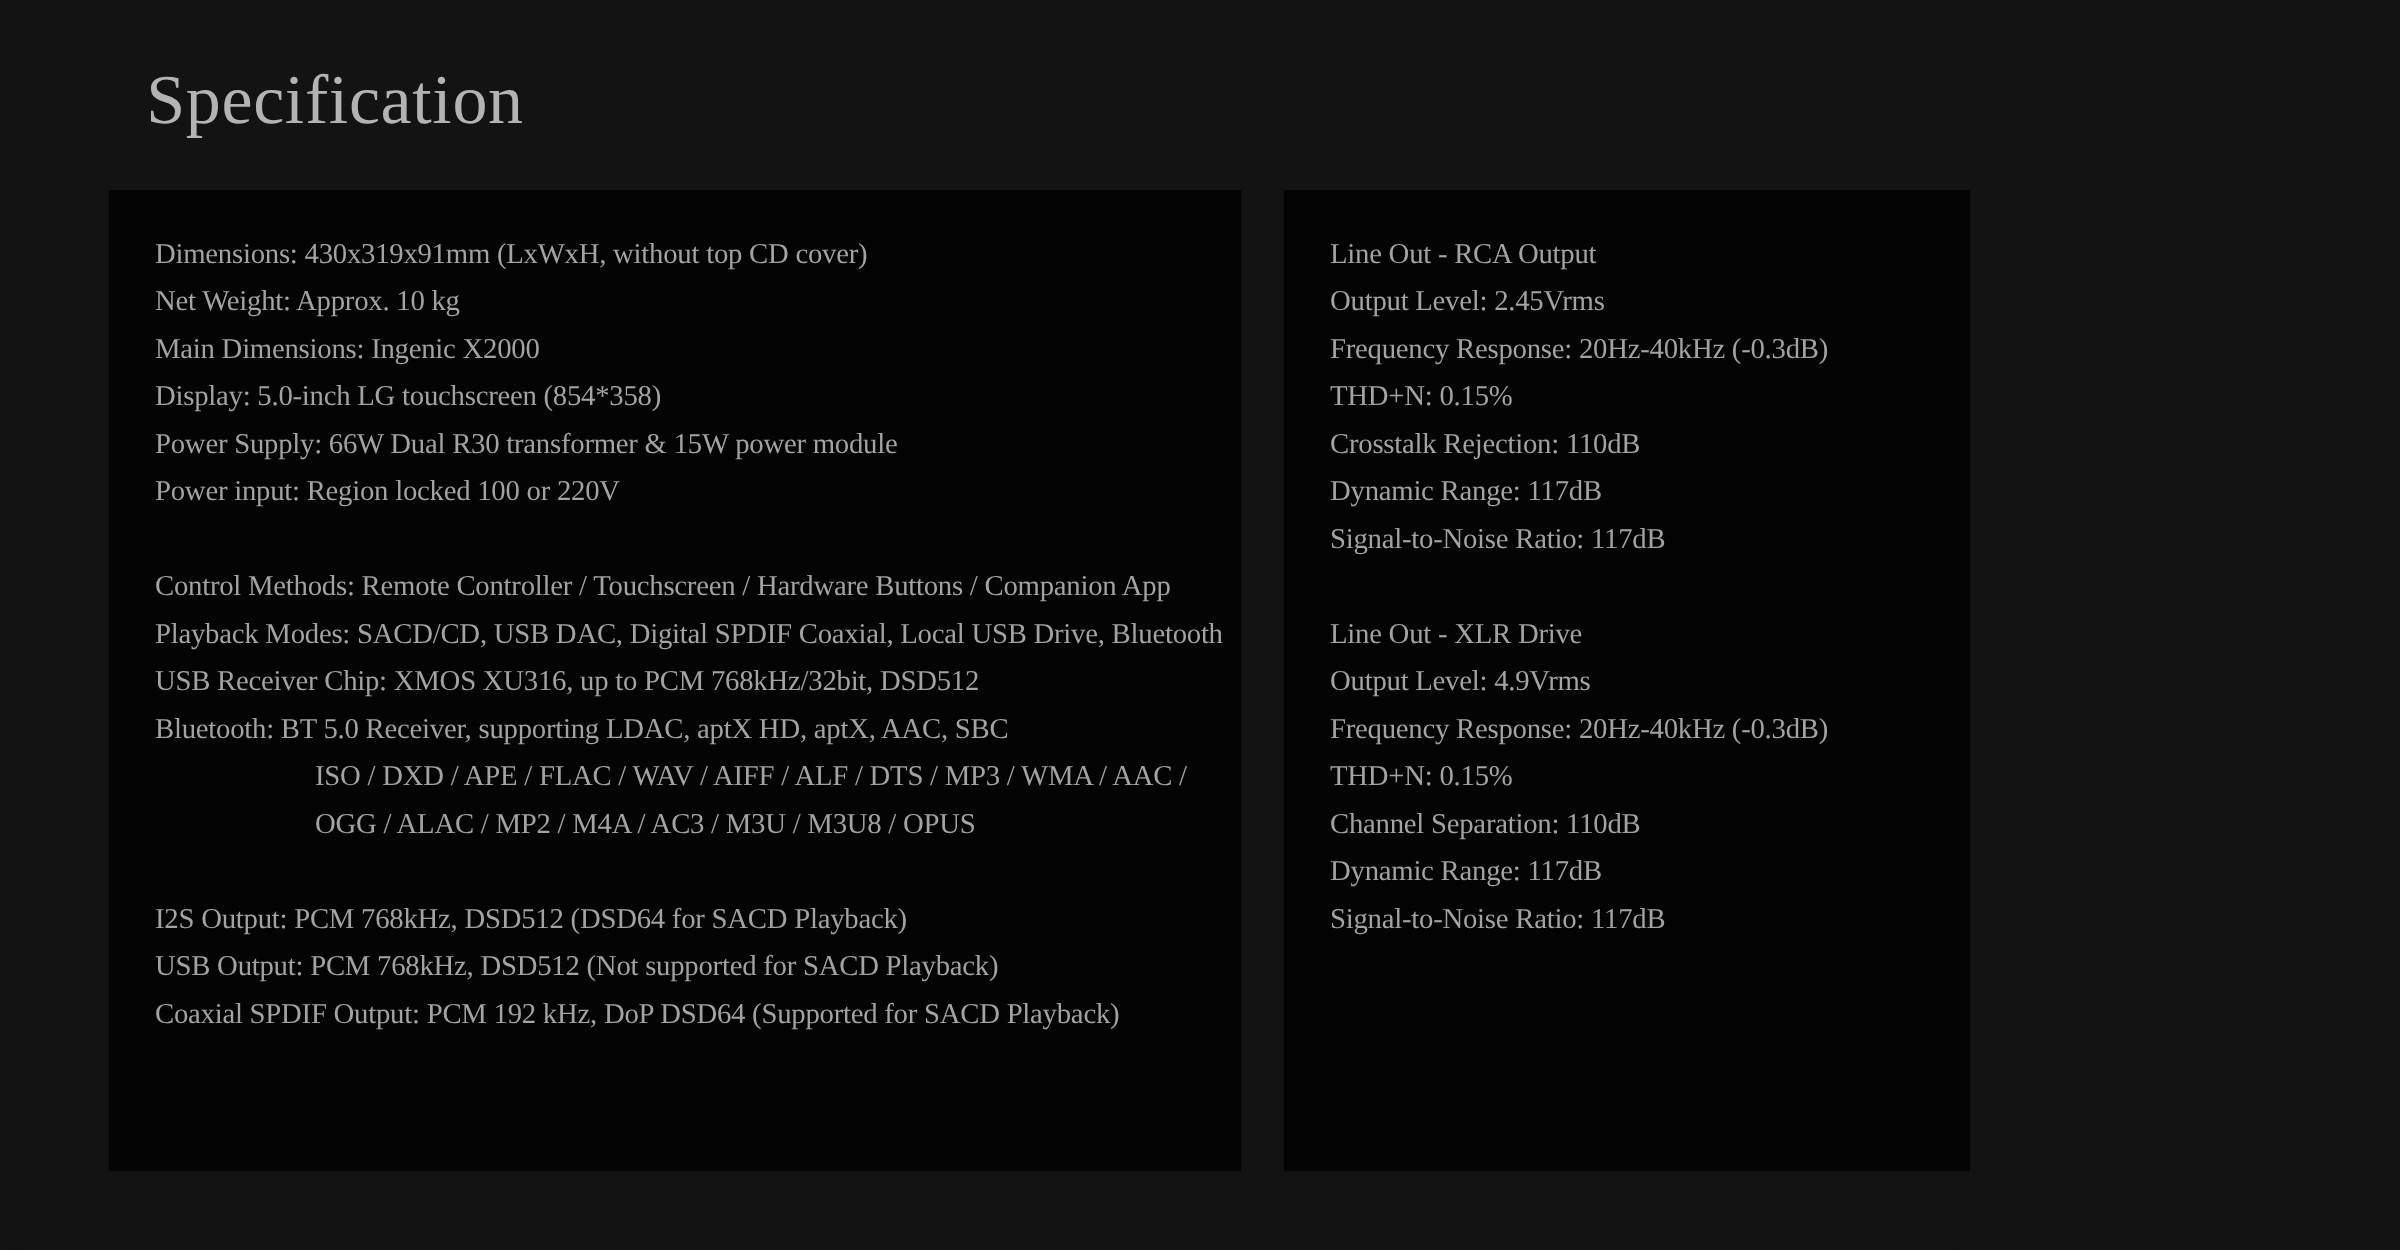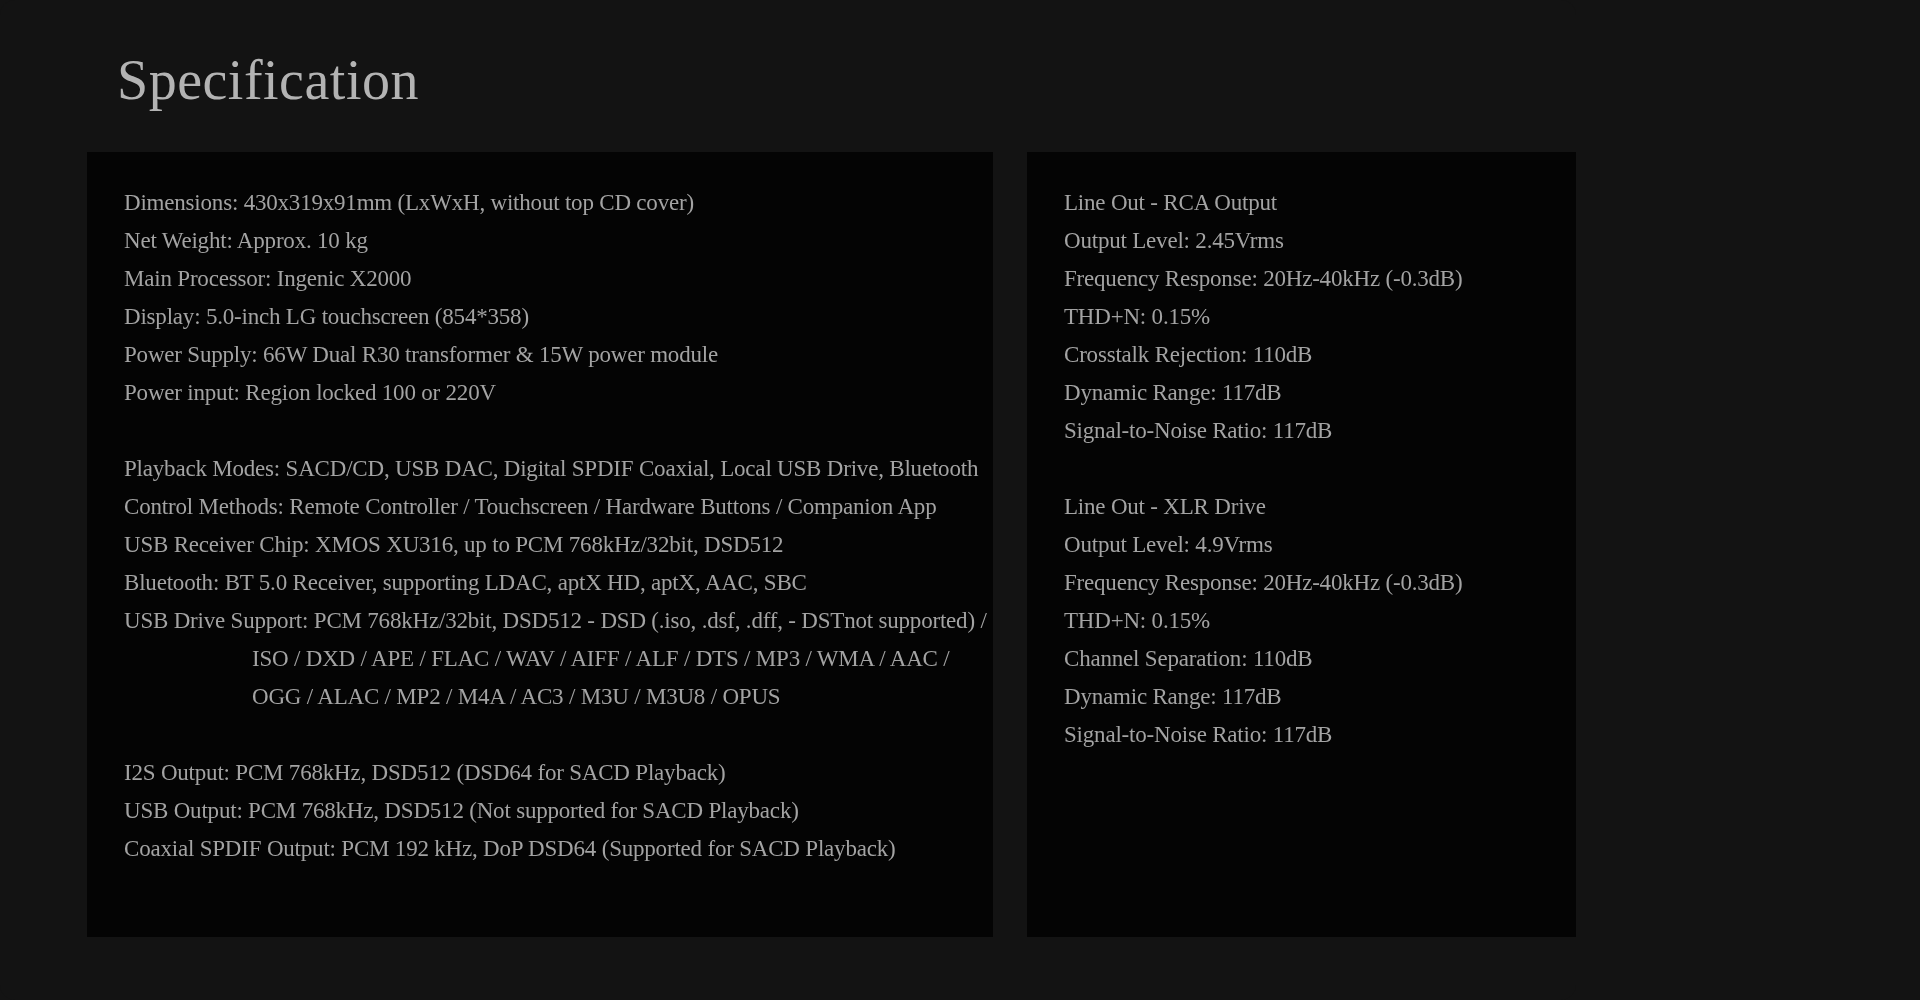--- a/index.html
+++ b/index.html
@@ -52,31 +52,30 @@
 </head>
 <body>
 
 <div class="page">
   <h1 class="page-title">Specification</h1>
 
   <div class="spec-panel left">
       <div class="spec-group">
         <div class="spec-line">Dimensions: 430x319x91mm (LxWxH, without top CD cover)</div>
         <div class="spec-line">Net Weight: Approx. 10 kg</div>
-        <div class="spec-line">Main Processor: Ingenic X2000</div>
+        <div class="spec-line">Main Dimensions: Ingenic X2000</div>
         <div class="spec-line">Display: 5.0-inch LG touchscreen (854*358)</div>
         <div class="spec-line">Power Supply: 66W Dual R30 transformer &amp; 15W power module</div>
         <div class="spec-line">Power input: Region locked 100 or 220V</div>
       </div>
       <div class="spec-group">
+        <div class="spec-line">Control Methods: Remote Controller / Touchscreen / Hardware Buttons / Companion App</div>
         <div class="spec-line">Playback Modes: SACD/CD, USB DAC, Digital SPDIF Coaxial, Local USB Drive, Bluetooth</div>
-        <div class="spec-line">Control Methods: Remote Controller / Touchscreen / Hardware Buttons / Companion App</div>
         <div class="spec-line">USB Receiver Chip: XMOS XU316, up to PCM 768kHz/32bit, DSD512</div>
         <div class="spec-line">Bluetooth: BT 5.0 Receiver, supporting LDAC, aptX HD, aptX, AAC, SBC</div>
-        <div class="spec-line">USB Drive Support: PCM 768kHz/32bit, DSD512 - DSD (.iso, .dsf, .dff, - DSTnot supported) /</div>
         <div class="spec-line indent">ISO / DXD / APE / FLAC / WAV / AIFF / ALF / DTS / MP3 / WMA / AAC /</div>
         <div class="spec-line indent">OGG / ALAC / MP2 / M4A / AC3 / M3U / M3U8 / OPUS</div>
       </div>
       <div class="spec-group">
         <div class="spec-line">I2S Output: PCM 768kHz, DSD512 (DSD64 for SACD Playback)</div>
         <div class="spec-line">USB Output: PCM 768kHz, DSD512 (Not supported for SACD Playback)</div>
         <div class="spec-line">Coaxial SPDIF Output: PCM 192 kHz, DoP DSD64 (Supported for SACD Playback)</div>
       </div>
     </div>
 

